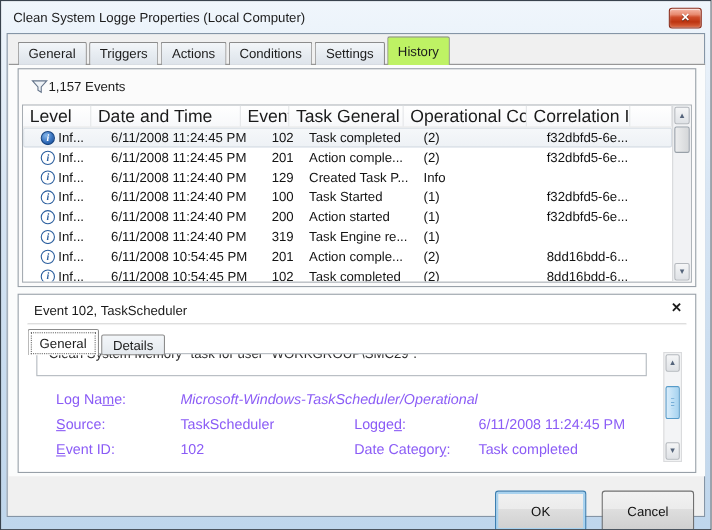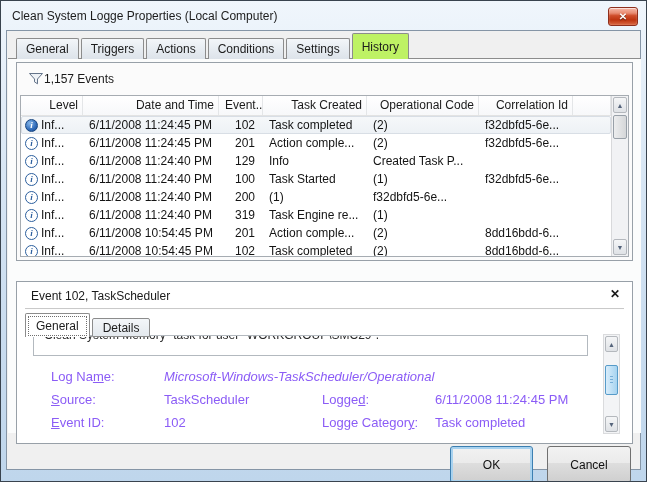--- a/index.html
+++ b/index.html
@@ -24,24 +24,24 @@
   .page{position:absolute;left:1px;top:27px;width:633px;height:375px;background:#fbfcfc;border-top:1px solid #8c8c8c;}
 
   
   .events{position:absolute;left:9px;top:31px;width:617px;height:199px;border:1px solid #98a0a8;background:#fbfbfb;}
   .filterbar{position:absolute;left:0;top:0;right:0;height:32px;display:flex;align-items:center;}
   .funnel{margin-left:11px;width:16px;height:16px;}
   .evcount{font-size:12px;color:#1a1a1a;}
   .list{position:absolute;left:3px;right:3px;top:32px;bottom:3px;border:1px solid #a6acb2;background:#fff;overflow:hidden;}
   .lhead{display:grid;grid-template-columns:62px 136px 44px 104px 112px 94px 1fr;height:20px;padding-right:17px;
        border-bottom:1px solid #e3e3e3;background:linear-gradient(#ffffff,#f7f8fa);}
-  .lhead .hc{font-size:12px;color:#1a1a1a;padding:2px 4px 0 6px;border-right:1px solid #e4e6e8;
-       white-space:nowrap;overflow:hidden;cursor:default;text-align:right;}
+  .lhead .hc{font-size:16px;color:#1a1a1a;padding:2px 4px 0 6px;border-right:1px solid #e4e6e8;
+       white-space:nowrap;overflow:hidden;cursor:default;}
   .rows{position:absolute;left:0;right:17px;top:20px;bottom:0;overflow:hidden;}
-  .row{display:grid;grid-template-columns:62px 136px 44px 104px 112px 94px 1fr;height:18px;align-items:center;}
+  .row{display:grid;grid-template-columns:62px 136px 44px 104px 112px 94px 1fr;height:18px;align-items:center;padding-left:12px;}
   .row.sel{background:linear-gradient(#f6f8fa,#edf1f5);outline:1px solid #d8dee5;outline-offset:-1px;border-radius:2px;}
   .c{font-size:12px;color:#141414;padding:0 4px 0 6px;white-space:nowrap;overflow:hidden;}
   .c-level{display:flex;align-items:center;gap:3px;padding-left:4px;}
   .c-num{text-align:right;padding-right:8px;}
   .ico{flex:0 0 auto;width:13px;height:13px;border-radius:50%;background:#fff;border:1px solid #2c5f9e;
        color:#2c5f9e;display:inline-flex;align-items:center;justify-content:center;}
   .ico::after{content:"i";font:italic bold 9px "Liberation Serif",serif;line-height:1;}
   .ico.filled{background:radial-gradient(circle at 35% 30%,#86b7ea,#2f6ab8 62%,#1b4b8e);border-color:#174581;color:#fff;}
 
   
@@ -50,21 +50,21 @@
        background:linear-gradient(#f5f6f7,#dfe2e6);display:flex;align-items:center;justify-content:center;}
   .sbtn.up{top:1px;} .sbtn.down{bottom:1px;}
   .sbtn.up::after{content:"▲";font-size:7px;color:#55647b;} .sbtn.down::after{content:"▼";font-size:7px;color:#55647b;}
   .thumb{position:absolute;left:1px;right:1px;border-radius:2px;}
   .thumb.gray{top:19px;height:24px;border:1px solid #98a0a8;background:linear-gradient(90deg,#ecedee,#d5d7d9);}
   .thumb.blue{top:30px;height:30px;border:1px solid #569bc9;background:linear-gradient(90deg,#d9edfb,#a6d3f0);}
   .thumb.blue::after{content:"";position:absolute;left:4px;right:4px;top:10px;height:9px;
        background:repeating-linear-gradient(180deg,#76aed8 0 1px,transparent 1px 3px);}
 
   
-  .detail{position:absolute;left:9px;top:236px;width:617px;height:163px;border:1px solid #98a0a8;background:#fff;margin-top:14px;}
+  .detail{position:absolute;left:9px;top:236px;width:617px;height:163px;border:1px solid #98a0a8;background:#fff;}
   .dtitle{position:absolute;left:14px;top:7px;font-size:12px;color:#1a1a1a;}
   .dclose{position:absolute;right:12px;top:5px;font-size:12px;font-weight:bold;color:#1a1a1a;cursor:default;}
   .dsep{position:absolute;left:8px;right:8px;top:26px;height:2px;border-top:1px solid #c9c9c9;border-bottom:1px solid #fdfdfd;}
   .dtabs{position:absolute;left:8px;top:31px;height:24px;display:flex;align-items:flex-end;z-index:3;}
   .dtab{height:19px;padding:0 10px;margin-right:2px;display:flex;align-items:center;font-size:12px;color:#1c1c1c;
        border:1px solid #8c8c8c;border-radius:2px 2px 0 0;
        background:linear-gradient(180deg,#f3f6f9,#e4e9ee);cursor:default;}
   .dtab.active{height:24px;background:#fff;border-bottom:none;position:relative;}
   .dtab.active::before{content:"";position:absolute;left:2px;right:2px;top:2px;bottom:1px;border:1px dotted #6e6e6e;}
   .msgbox{position:absolute;left:16px;top:53px;width:555px;height:21px;border:1px solid #b3b9bf;background:#fff;overflow:hidden;}
@@ -125,21 +125,21 @@
         <svg class="funnel" viewBox="0 0 16 16">
           <path d="M1.5 2.5 h13 l-5 5.5 v4.8 l-3 -1.9 v-2.9 z" fill="#eef2f6" stroke="#64748a" stroke-width="1"></path>
         </svg>
         <span class="evcount">1,157 Events</span>
       </div>
       <div class="list">
         <div class="lhead">
           <div class="hc">Level</div>
           <div class="hc">Date and Time</div>
           <div class="hc">Event...</div>
-          <div class="hc">Task Created</div>
+          <div class="hc">Task General</div>
           <div class="hc">Operational Code</div>
           <div class="hc">Correlation Id</div>
           <div class="hc"></div>
         </div>
         <div class="rows">
           <div class="row sel">
             <div class="c c-level">
                 <span class="ico filled"></span>
                 <span>Inf...</span>
               </div>
@@ -160,42 +160,43 @@
             <div class="c">(2)</div>
             <div class="c">f32dbfd5-6e...</div>
           </div>
           <div class="row">
             <div class="c c-level">
                 <span class="ico"></span>
                 <span>Inf...</span>
               </div>
             <div class="c">6/11/2008 11:24:40 PM</div>
             <div class="c c-num">129</div>
+            <div class="c">Created Task P...</div>
             <div class="c">Info</div>
-            <div class="c">Created Task P...</div>
             <div class="c"></div>
           </div>
           <div class="row">
             <div class="c c-level">
                 <span class="ico"></span>
                 <span>Inf...</span>
               </div>
             <div class="c">6/11/2008 11:24:40 PM</div>
             <div class="c c-num">100</div>
             <div class="c">Task Started</div>
             <div class="c">(1)</div>
             <div class="c">f32dbfd5-6e...</div>
           </div>
           <div class="row">
             <div class="c c-level">
                 <span class="ico"></span>
                 <span>Inf...</span>
               </div>
             <div class="c">6/11/2008 11:24:40 PM</div>
             <div class="c c-num">200</div>
+            <div class="c">Action started</div>
             <div class="c">(1)</div>
             <div class="c">f32dbfd5-6e...</div>
           </div>
           <div class="row">
             <div class="c c-level">
                 <span class="ico"></span>
                 <span>Inf...</span>
               </div>
             <div class="c">6/11/2008 11:24:40 PM</div>
             <div class="c c-num">319</div>
@@ -255,21 +256,21 @@
 
       <div class="frow flabel f-source-l"><span></span><u>S</u><span>ource:</span></div>
       <div class="frow f-source-v">TaskScheduler</div>
 
       <div class="frow flabel f-logged-l"><span>Logge</span><u>d</u><span>:</span></div>
       <div class="frow f-logged-v">6/11/2008 11:24:45 PM</div>
 
       <div class="frow flabel f-eventid-l"><span></span><u>E</u><span>vent ID:</span></div>
       <div class="frow f-eventid-v">102</div>
 
-      <div class="frow flabel f-taskcat-l"><span>Logge Categor</span><u>y</u><span>:</span></div>
+      <div class="frow flabel f-taskcat-l"><span>Date Categor</span><u>y</u><span>:</span></div>
       <div class="frow f-taskcat-v">Task completed</div>
 
       <div class="dscroll">
         <div class="sbtn up"></div>
         <div class="thumb blue"></div>
         <div class="sbtn down"></div>
       </div>
     </div>
 
     <button class="btn btn-ok">OK</button>

